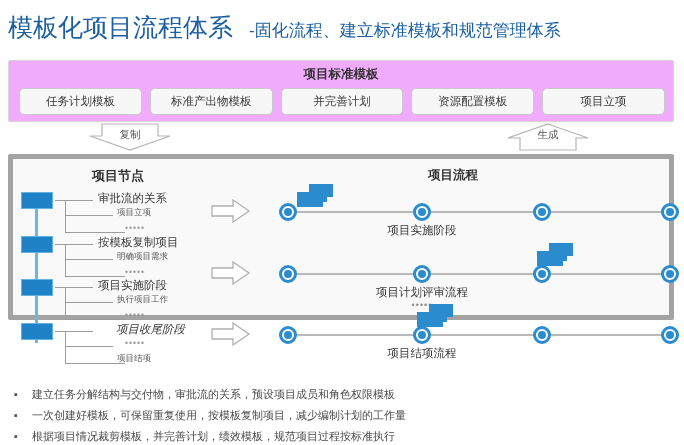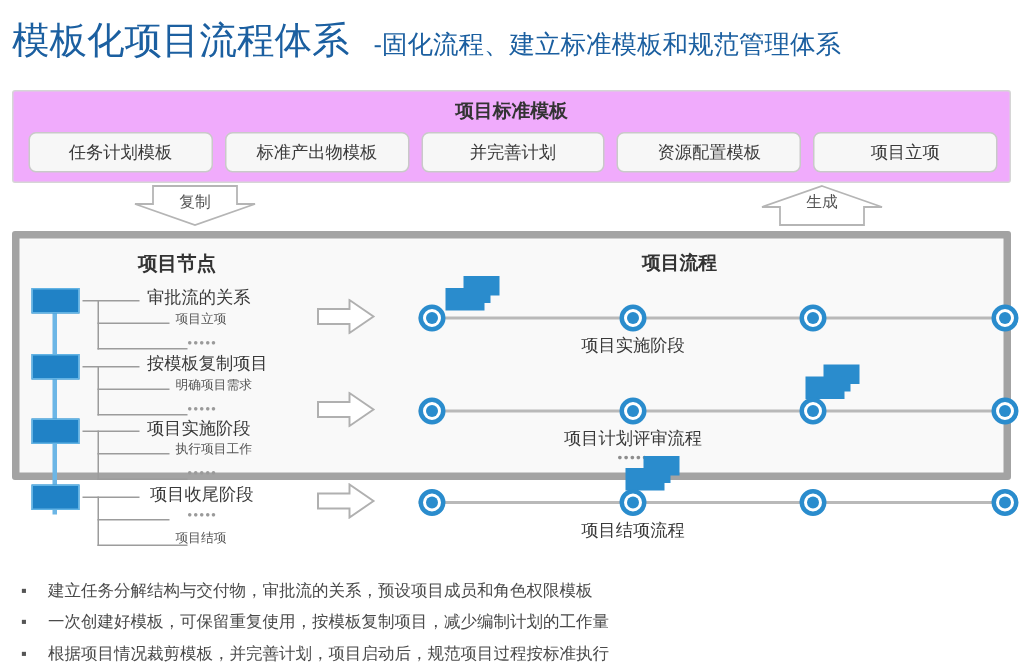--- a/index.html
+++ b/index.html
@@ -227,21 +227,21 @@
       <div class="leader" style="left:52px;top:136px;width:60px;"></div>
       <div class="node-title" style="left:85px;top:95px;">项目实施阶段</div>
       <div class="node-sub" style="left:104px;top:111px;">执行项目工作</div>
       <div class="node-dots" style="left:112px;top:127px;">•••••</div>
 
       <div class="node-box" style="top:140px;"></div>
       <div class="leader" style="left:42px;top:148px;width:38px;"></div>
       <div class="vlead" style="left:52px;top:148px;height:33px;"></div>
       <div class="leader" style="left:52px;top:163px;width:48px;"></div>
       <div class="leader" style="left:52px;top:180px;width:60px;"></div>
-      <div class="node-title" style="left:87px;top:139px;">项目收尾阶段</div>
+      <div class="node-title" style="left:103px;top:139px;font-style:italic;">项目收尾阶段</div>
       <div class="node-dots" style="left:112px;top:155px;">•••••</div>
       <div class="node-sub" style="left:104px;top:170px;">项目结项</div>
     </div>
 
     <div class="bigarrow" style="left:198px;top:40px;">
       <svg width="40" height="24" viewBox="0 0 40 24">
         <polygon points="1,7 22,7 22,1 38,12 22,23 22,17 1,17" fill="#ffffff" stroke="#b0b0b0" stroke-width="1.3"></polygon>
       </svg>
     </div>
     <div class="flow" style="left:252px;top:30px;">
@@ -300,17 +300,17 @@
     <div class="bullet">
       <span class="bullet-dot">▪</span>
       <span class="bullet-text">建立任务分解结构与交付物，审批流的关系，预设项目成员和角色权限模板</span>
     </div>
     <div class="bullet">
       <span class="bullet-dot">▪</span>
       <span class="bullet-text">一次创建好模板，可保留重复使用，按模板复制项目，减少编制计划的工作量</span>
     </div>
     <div class="bullet">
       <span class="bullet-dot">▪</span>
-      <span class="bullet-text">根据项目情况裁剪模板，并完善计划，项目启动后，规范项目过程按标准执行</span>
+      <span class="bullet-text">根据项目情况裁剪模板，并完善计划，绩效模板，规范项目过程按标准执行</span>
     </div>
   </div>
 
 </div>
 
 </body></html>

